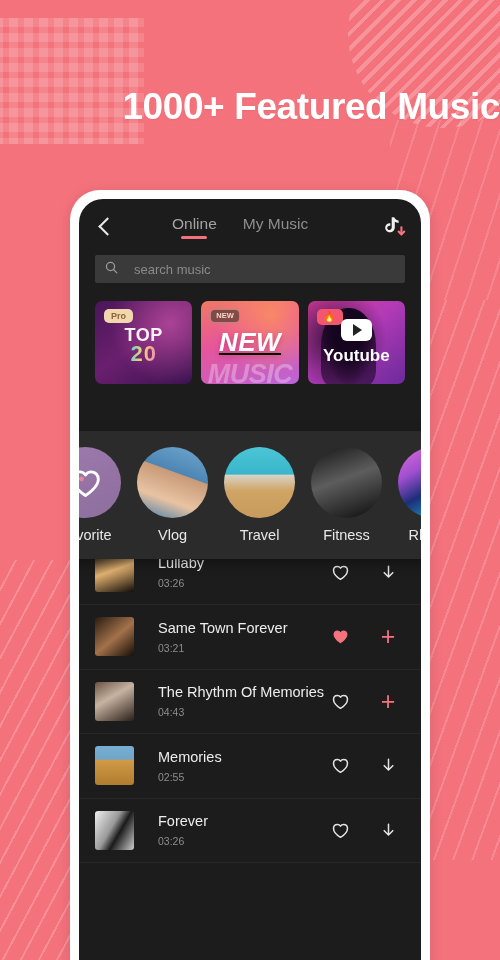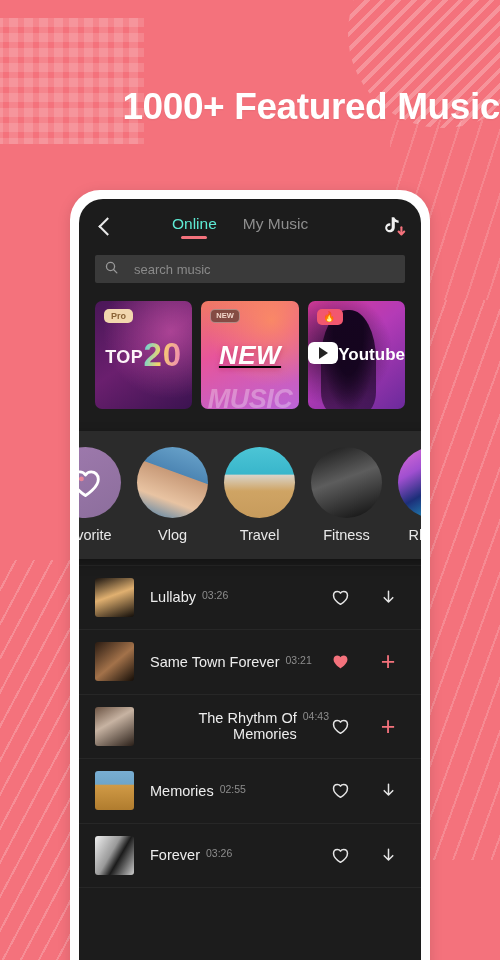--- a/index.html
+++ b/index.html
@@ -97,21 +97,21 @@
     width: 11px; height: 11px;
     border-left: 2.4px solid #e9e9e9;
     border-bottom: 2.4px solid #e9e9e9;
     transform: rotate(45deg);
   }
   .tabs { display: flex; gap: 26px; margin-left: 56px; align-items: flex-start; }
   .tab {
     color: #8e8e8e; font-size: 15.5px; position: relative;
     padding-bottom: 7px; line-height: 1.1;
   }
-  .tab.active { color: #5eead4; }
+  .tab.active { color: #a3a3a3; }
   .tab.active::after {
     content: ""; position: absolute; left: 50%; transform: translateX(-50%);
     bottom: 0; width: 26px; height: 3.5px; border-radius: 2px;
     background: #f4727c;
   }
   .tt-icon { position: absolute; right: 14px; top: 15px; width: 26px; height: 26px; }
 
   
   .search {
     margin: 0 16px 0 16px;
@@ -121,23 +121,23 @@
     padding: 0 10px;
   }
   .search-text { color: #8a8a8a; font-size: 13px; }
 
   
   .banners {
     display: flex; gap: 9px;
     margin: 18px 16px 0 16px;
   }
   .banner {
-    flex: 1; height: 108px; border-radius: 7px;
+    flex: 1; height: 83px; border-radius: 7px;
     position: relative; overflow: hidden;
-    display: flex; flex-direction: row;
+    display: flex; flex-direction: column;
     align-items: center; justify-content: center;
   }
   .banner.top20 {
     background:
       radial-gradient(circle at 78% 28%, rgba(224,96,180,.55), transparent 62%),
       linear-gradient(145deg, #4a1758 0%, #6a1f6e 48%, #3b1350 100%);
   }
   .banner.newm {
     background:
       radial-gradient(circle at 72% 18%, rgba(255,150,90,.75), transparent 58%),
@@ -157,21 +157,21 @@
   }
   .badge.pro { background: #f2d7ae; color: #8a6336; }
   .badge.new { background: rgba(90,60,50,.72); color: #f3d8cc;
                border: 1px solid rgba(255,255,255,.35); font-size: 7.5px; padding: 2px 5px; }
   .badge.fire { background: #f2576f; color: #fff; padding: 3px 7px; font-size: 10px; }
   .top20-top {
     color: #fdf3f8; font-size: 18px; font-weight: bold; letter-spacing: .5px;
     line-height: .95; margin-top: 6px;
   }
   .top20-num {
-    font-size: 33px; font-weight: bold; line-height: .95; letter-spacing: 1px;
+    font-size: 22px; font-weight: bold; line-height: .95; letter-spacing: 1px;
     background: linear-gradient(100deg, #51d2e8 0%, #f6d36a 45%, #ef7fbf 100%);
     -webkit-background-clip: text; background-clip: text; color: transparent;
   }
   .new-word {
     color: #fff; font-size: 26px; font-style: italic; font-weight: bold;
     letter-spacing: .5px; text-shadow: 0 2px 5px rgba(180,40,90,.5);
   }
   .music-ghost {
     position: absolute; bottom: -6px; left: 0; width: 100%; text-align: center;
     font-size: 27px; font-style: italic; font-weight: bold;
@@ -255,21 +255,21 @@
     border-left: 6px solid #3a3a3a; border-top: 4px solid transparent; border-bottom: 4px solid transparent;
     margin-left: 2px;
   }
   .t1 { background: linear-gradient(130deg, #9a9a9a 0%, #c9bdb4 45%, #6f6f6f 100%); }
   .t2 { background: linear-gradient(160deg, #1a1410 0%, #e0b070 45%, #120d09 100%); }
   .t3 { background: linear-gradient(140deg, #2a1b12 0%, #a3724a 52%, #140d07 100%); }
   .t4 { background: linear-gradient(150deg, #6b5343 0%, #c7b3a2 40%, #2a1f18 100%); }
   .t5 { background: linear-gradient(180deg, #78aed3 0%, #6fa5c8 34%, #d09a46 36%, #b07c2e 100%); }
   .t6 { background: linear-gradient(120deg, #efefef 0%, #9a9a9a 42%, #1b1b1b 60%, #cfcfcf 100%); }
 
-  .song-meta { flex: 1; margin-left: 16px; display: flex; flex-direction: row; gap: 6px; text-align: right; }
+  .song-meta { flex: 1; margin-left: 24px; display: flex; flex-direction: column; gap: 6px; }
   .song-title { color: #ededed; font-size: 14.5px; }
   .song-time { color: #8d8d8d; font-size: 10.5px; }
   .song-actions { display: flex; align-items: center; gap: 26px; padding-right: 6px; }
   .act { width: 22px; height: 22px; display: flex; align-items: center; justify-content: center; }
   .act svg { width: 19px; height: 19px; }
   .plus {
     color: #f4727c; font-size: 25px; line-height: 1; font-weight: 300;
   }
 </style>
 </head>

